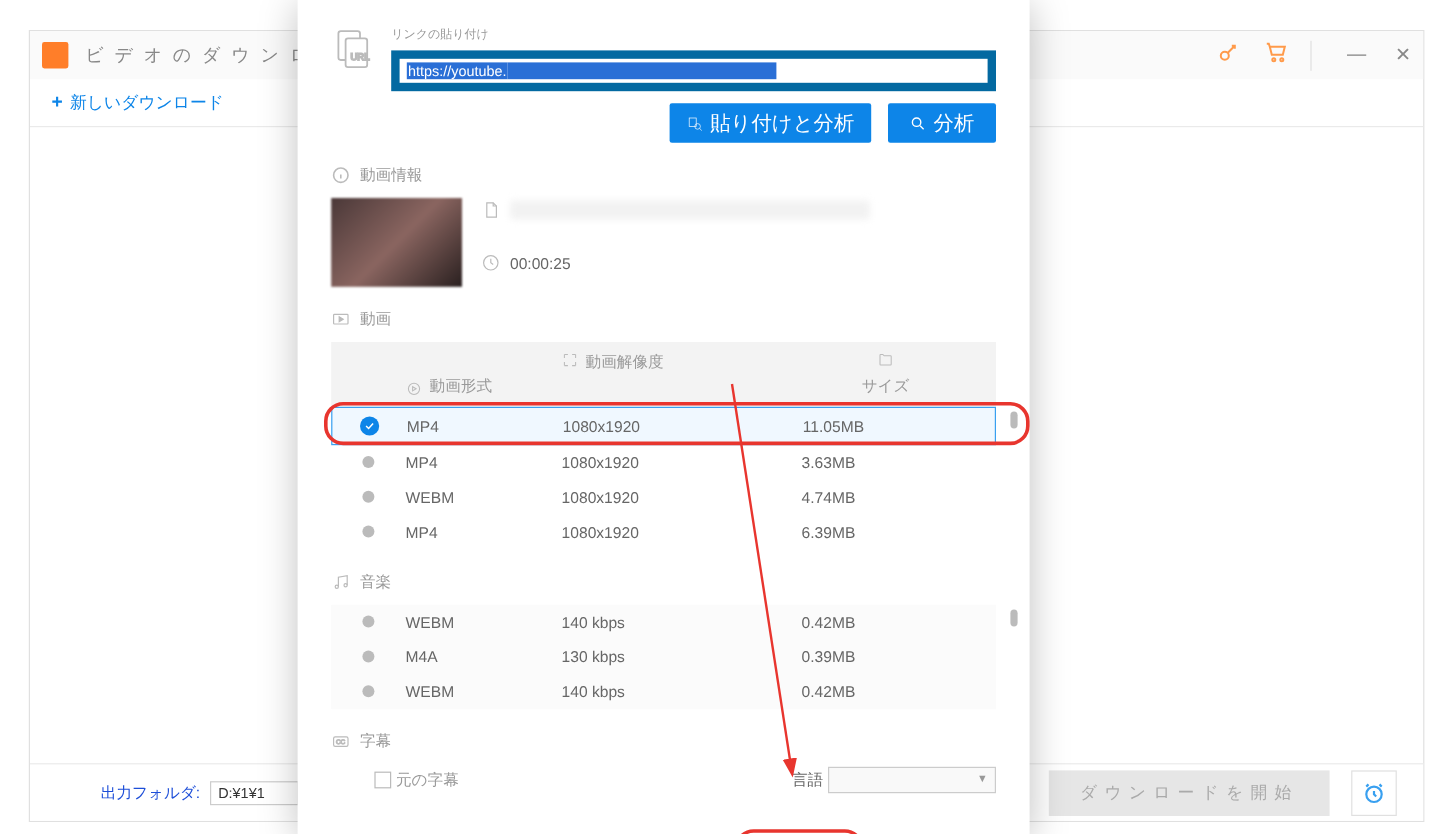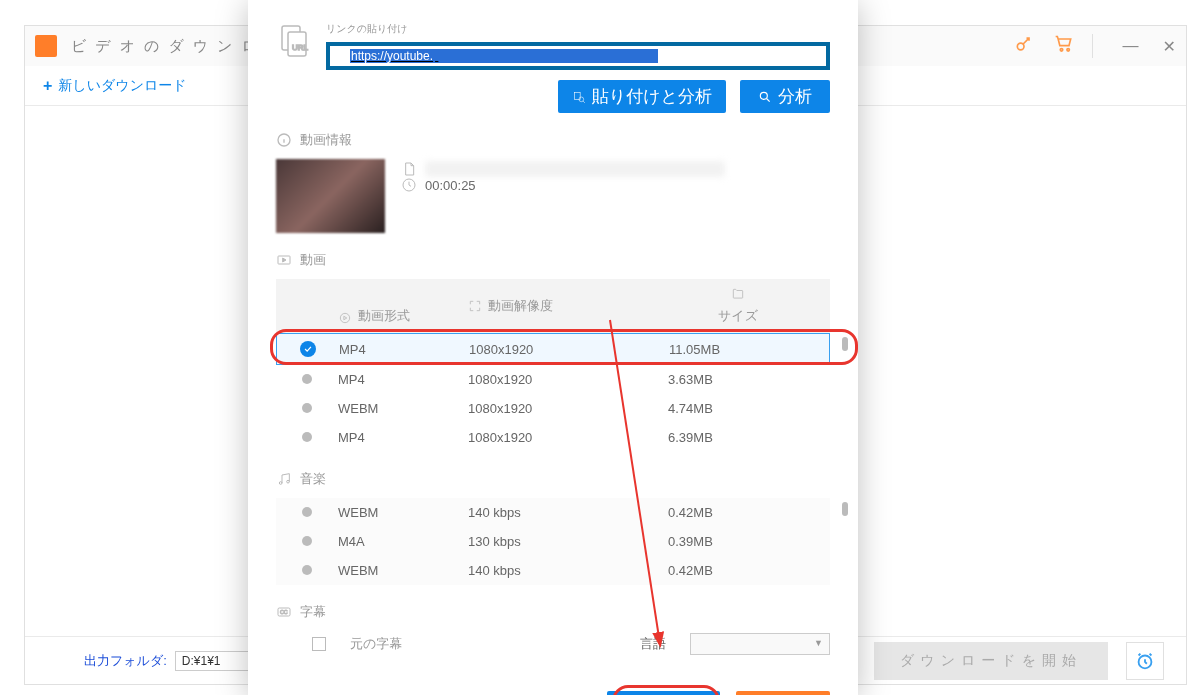--- a/index.html
+++ b/index.html
@@ -24,53 +24,53 @@
 .output-path { border: 1px solid #ccc; padding: 2px 6px; font-size: 12px; color: #333; width: 74px; background: #fff; }
 .start-download { margin-left: auto; background: #e6e6e6; color: #aaa; padding: 10px 26px; font-size: 14px; letter-spacing: 6px; }
 .clock-btn { width: 38px; height: 38px; border: 1px solid #e0e0e0; display: flex; align-items: center; justify-content: center; margin-left: 10px; }
 
 
 .modal { position: absolute; top: 0; left: 248px; width: 610px; background: #fff; box-shadow: 0 4px 30px rgba(0,0,0,0.25); padding: 22px 28px 16px 28px; z-index: 10; height: 695px; }
 .paste-row { display: flex; align-items: flex-start; gap: 14px; }
 .paste-icon { width: 36px; height: 36px; flex-shrink: 0; }
 .paste-body { flex: 1; }
 .paste-label { color: #999; font-size: 10px; margin-bottom: 6px; }
-.url-input { width: 100%; border: 4px solid #0369a1; padding: 3px 20px; font-size: 12px; text-decoration: underline; }
+.url-input { width: 100%; border: 7px solid #0369a1; padding: 3px 6px; font-size: 12px; }
 .url-input .selected { background: #2a6fd6; color: #fff; padding: 0 1px; }
 .analyze-row { display: flex; justify-content: flex-end; gap: 14px; margin-top: 10px; }
 .btn-blue { background: #0d85e8; color: #fff; border: none; padding: 5px 14px; font-size: 17px; display: flex; align-items: center; gap: 6px; cursor: pointer; border-radius: 2px; }
 .btn-blue.small { padding: 5px 18px; }
 
 .section-head { display: flex; align-items: center; gap: 8px; color: #999; font-size: 13px; margin-top: 18px; margin-bottom: 10px; }
 .video-info-row { display: flex; gap: 16px; }
 .thumbnail { width: 109px; height: 74px; background: linear-gradient(135deg, #4a3838, #8a6560, #2a2020); filter: blur(1px); }
 .info-text { flex: 1; padding-top: 2px; }
 .file-line { display: flex; align-items: center; gap: 8px; }
 .redacted { background: #f2f2f2; height: 16px; width: 300px; border-radius: 3px; filter: blur(3px); }
-.time-line { display: flex; align-items: center; gap: 8px; margin-top: 0; color: #666; font-size: 13px; }
+.time-line { display: flex; align-items: center; gap: 8px; margin-top: 28px; color: #666; font-size: 13px; }
 
 .grid-header { display: flex; background: #f3f3f3; padding: 8px 0; color: #999; font-size: 13px; margin-top: 6px; }
 .col-sel { width: 62px; text-align: center; }
 .col-fmt { width: 130px; display: flex; align-items: flex-end; gap: 6px; }
-.col-res { width: 200px; display: flex; align-items: center; gap: 6px; }
+.col-res { width: 200px; display: flex; align-items: flex-start; gap: 6px; }
 .col-size { width: 140px; display: flex; align-items: center; gap: 6px; flex-direction: column; }
 
 .rows-wrap { position: relative; }
 .format-row { display: flex; align-items: center; padding: 7px 0; color: #666; font-size: 13px; }
 .format-row.selected { background: #f0f8ff; border: 1px solid #39a0f0; }
 .row-sel { width: 62px; text-align: center; }
 .row-fmt { width: 130px; text-align: left; }
 .row-res { width: 200px; text-align: left; }
 .row-size { width: 140px; text-align: left; }
 .radio-dot { width: 10px; height: 10px; border-radius: 50%; background: #bbb; display: inline-block; }
 .check-circle { width: 16px; height: 16px; border-radius: 50%; background: #0d85e8; display: inline-flex; align-items: center; justify-content: center; }
 .scroll-thumb { position: absolute; right: -18px; width: 6px; height: 14px; background: #bbb; border-radius: 3px; }
 .highlight-ring { border: 3px solid #e8352e; border-radius: 16px; position: absolute; pointer-events: none; }
 
-.subtitle-row { display: flex; align-items: center; gap: 24px; margin-top: 12px; padding-left: 36px; }
+.subtitle-row { display: flex; align-items: center; gap: 4px; margin-top: 12px; padding-left: 36px; }
 .checkbox { width: 14px; height: 14px; border: 1px solid #bbb; }
 .sub-label { color: #999; font-size: 13px; }
 .lang-label { color: #666; font-size: 13px; margin-left: auto; }
 .lang-select { width: 140px; height: 22px; border: 1px solid #ccc; background: #f9f9f9; position: relative; }
 .lang-select::after { content: '▼'; position: absolute; right: 6px; top: 4px; font-size: 9px; color: #999; }
 
 .modal-buttons { display: flex; justify-content: flex-end; gap: 16px; margin-top: 36px; position: relative; }
 .btn-ok { background: #0d85e8; color: #fff; border: none; width: 113px; padding: 4px 0; font-size: 13px; cursor: pointer; border-radius: 2px; }
 .btn-cancel { background: #ff7e29; color: #fff; border: none; width: 94px; padding: 4px 0; font-size: 13px; cursor: pointer; border-radius: 2px; }
 

